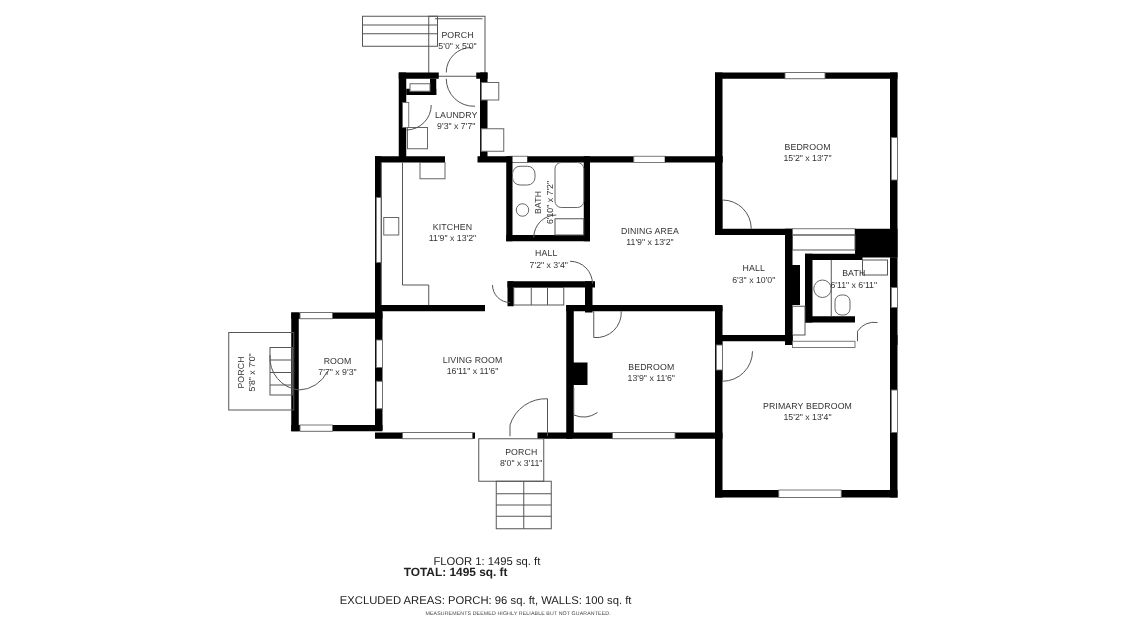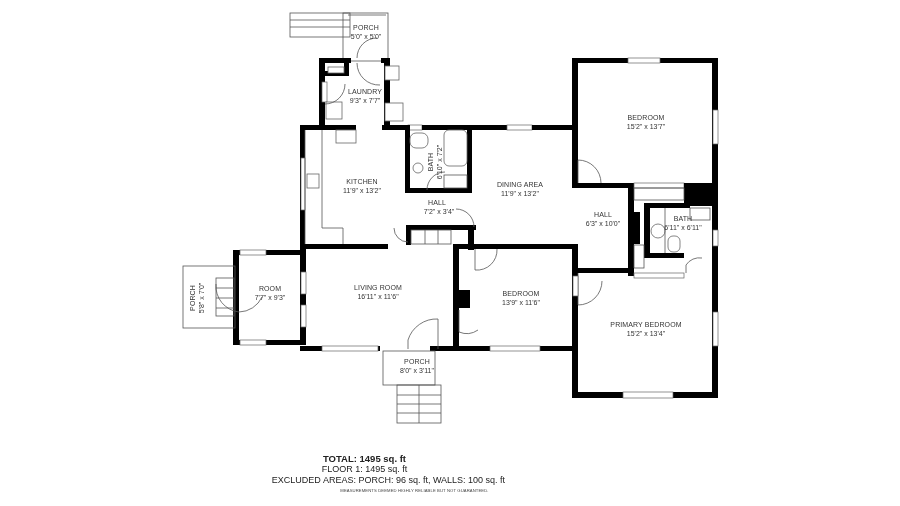--- a/index.html
+++ b/index.html
@@ -7,21 +7,21 @@
   #plan { position:absolute; left:0; top:0; width:900px; height:506px; }
   .wall { fill:#000; }
   .thin { stroke:#555; stroke-width:0.8; fill:none; }
   .fixture { stroke:#666; stroke-width:0.8; fill:#fff; }
   .win { stroke:#666; stroke-width:0.7; fill:#fff; }
   .door { stroke:#555; stroke-width:0.8; fill:none; }
   .lbl { font-size:7px; fill:#333; text-anchor:middle; letter-spacing:0.1px; }
   .dim { font-size:7px; fill:#333; text-anchor:middle; }
   .summary { position:absolute; left:0; width:729px; text-align:center; color:#222; }
   #total { top:453px; font-size:9.5px; font-weight:bold; }
-  #floor1 { top:464px; font-size:9px; }
+  #floor1 { top:444px; font-size:9px;margin-left:25px; }
   #excluded { top:475px; font-size:9px;padding-left:24px; }
   #disclaimer { top:488px; font-size:4.2px; color:#444; letter-spacing:0.1px; padding-left:100px; box-sizing:border-box; }
 </style>
 </head>
 <body>
 
 <svg id="plan" viewBox="0 0 900 506" xmlns="http://www.w3.org/2000/svg">
 
   <g>
     <rect x="290" y="13" width="60" height="24" class="thin"></rect>

